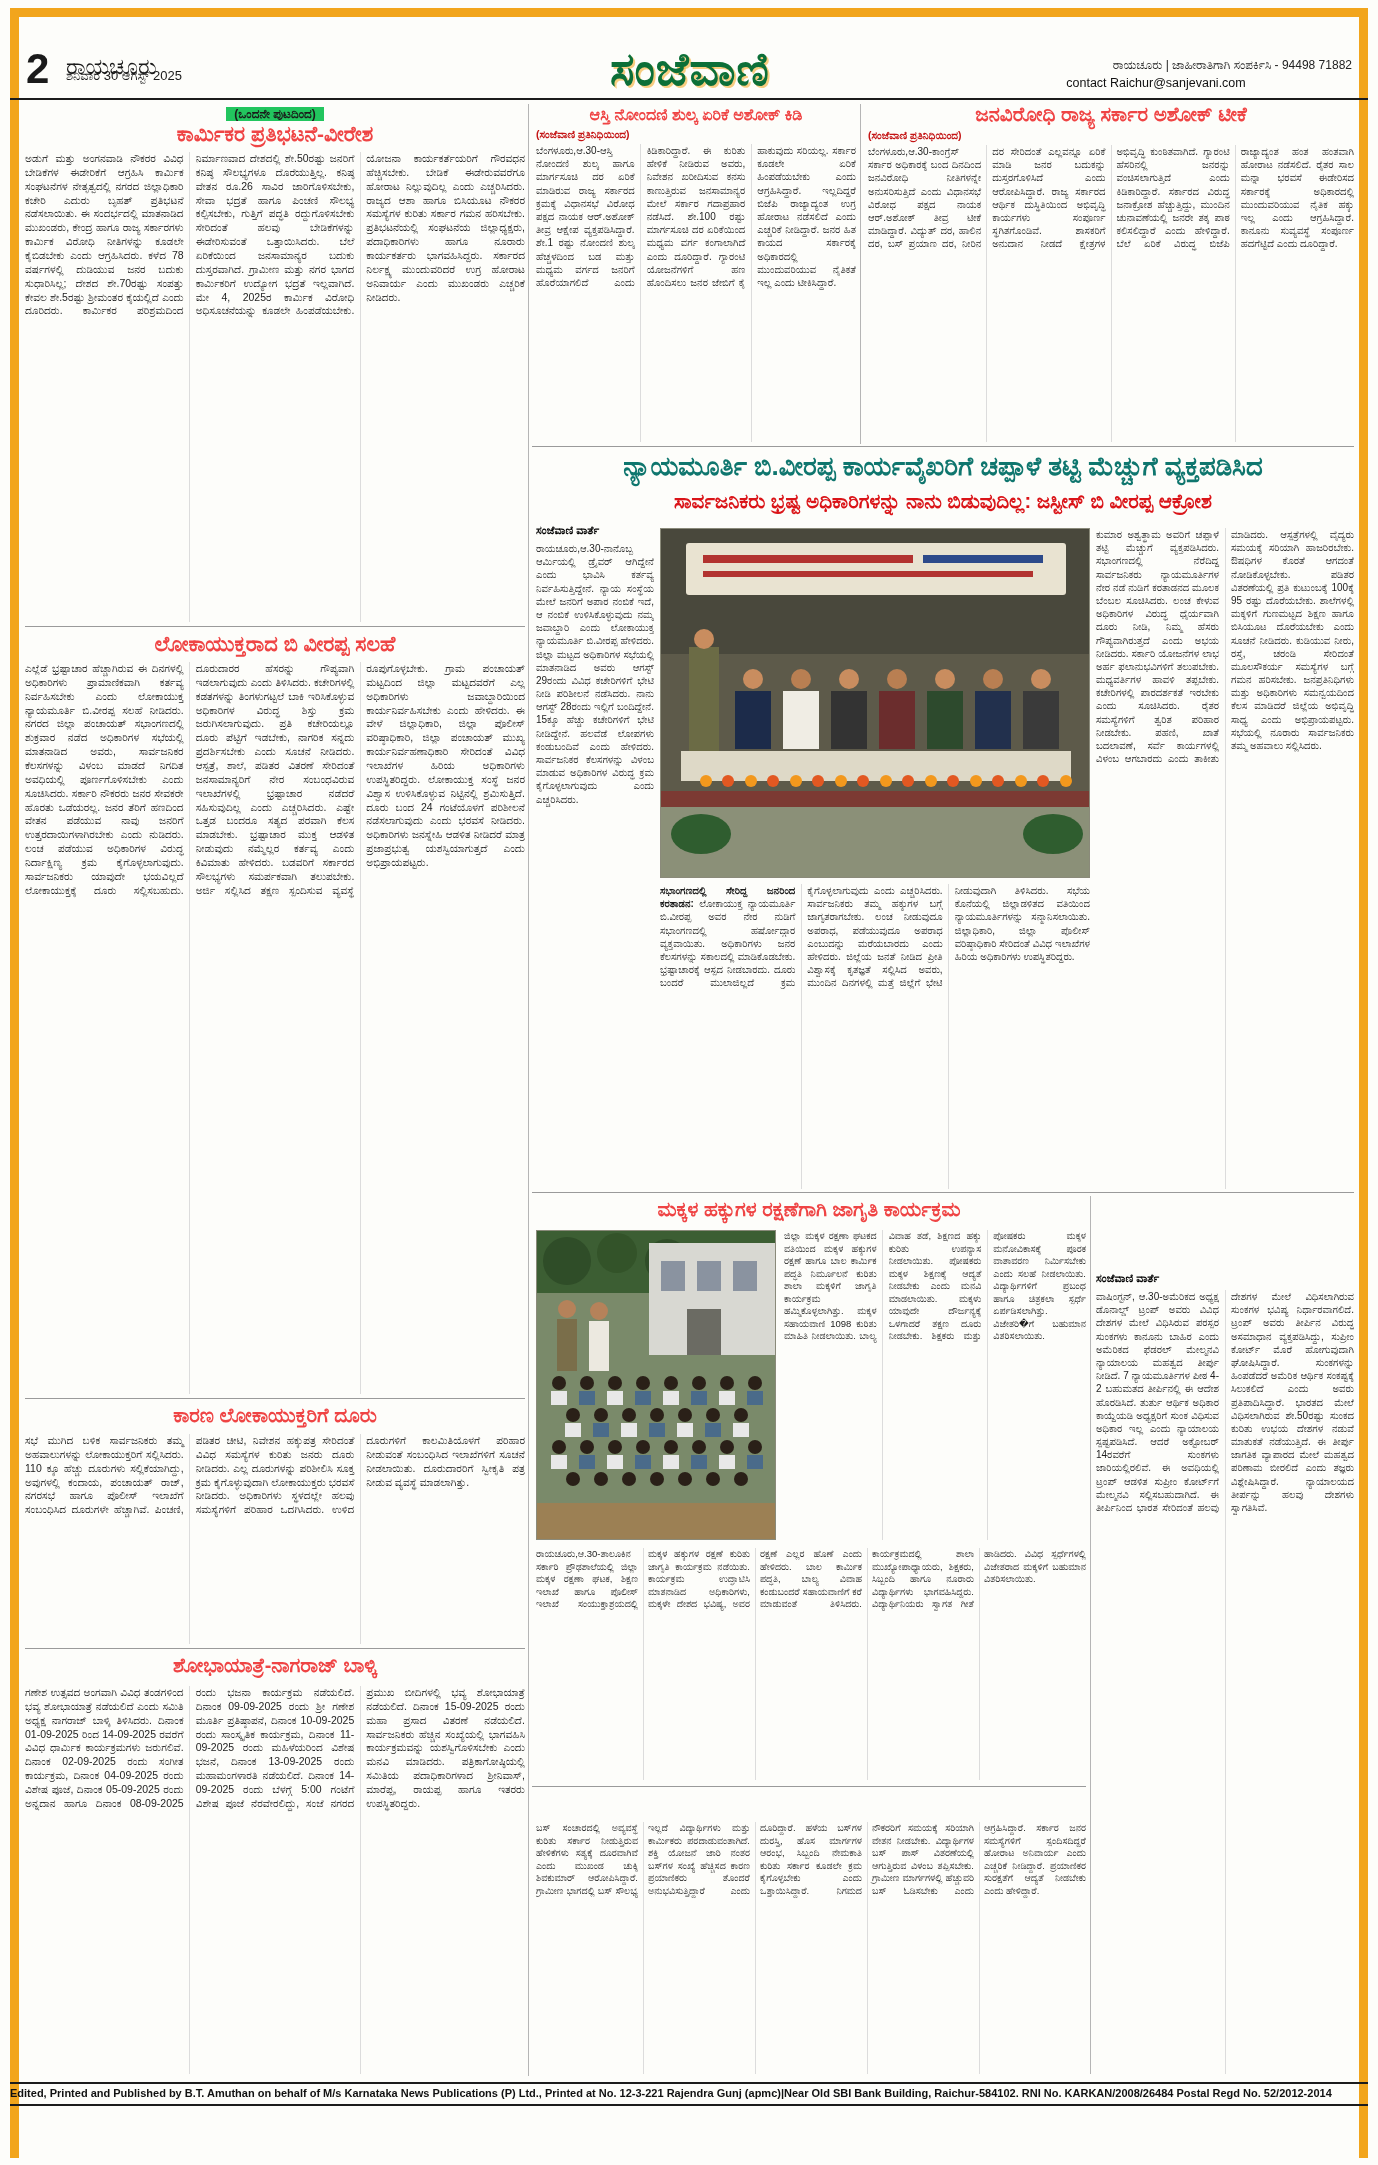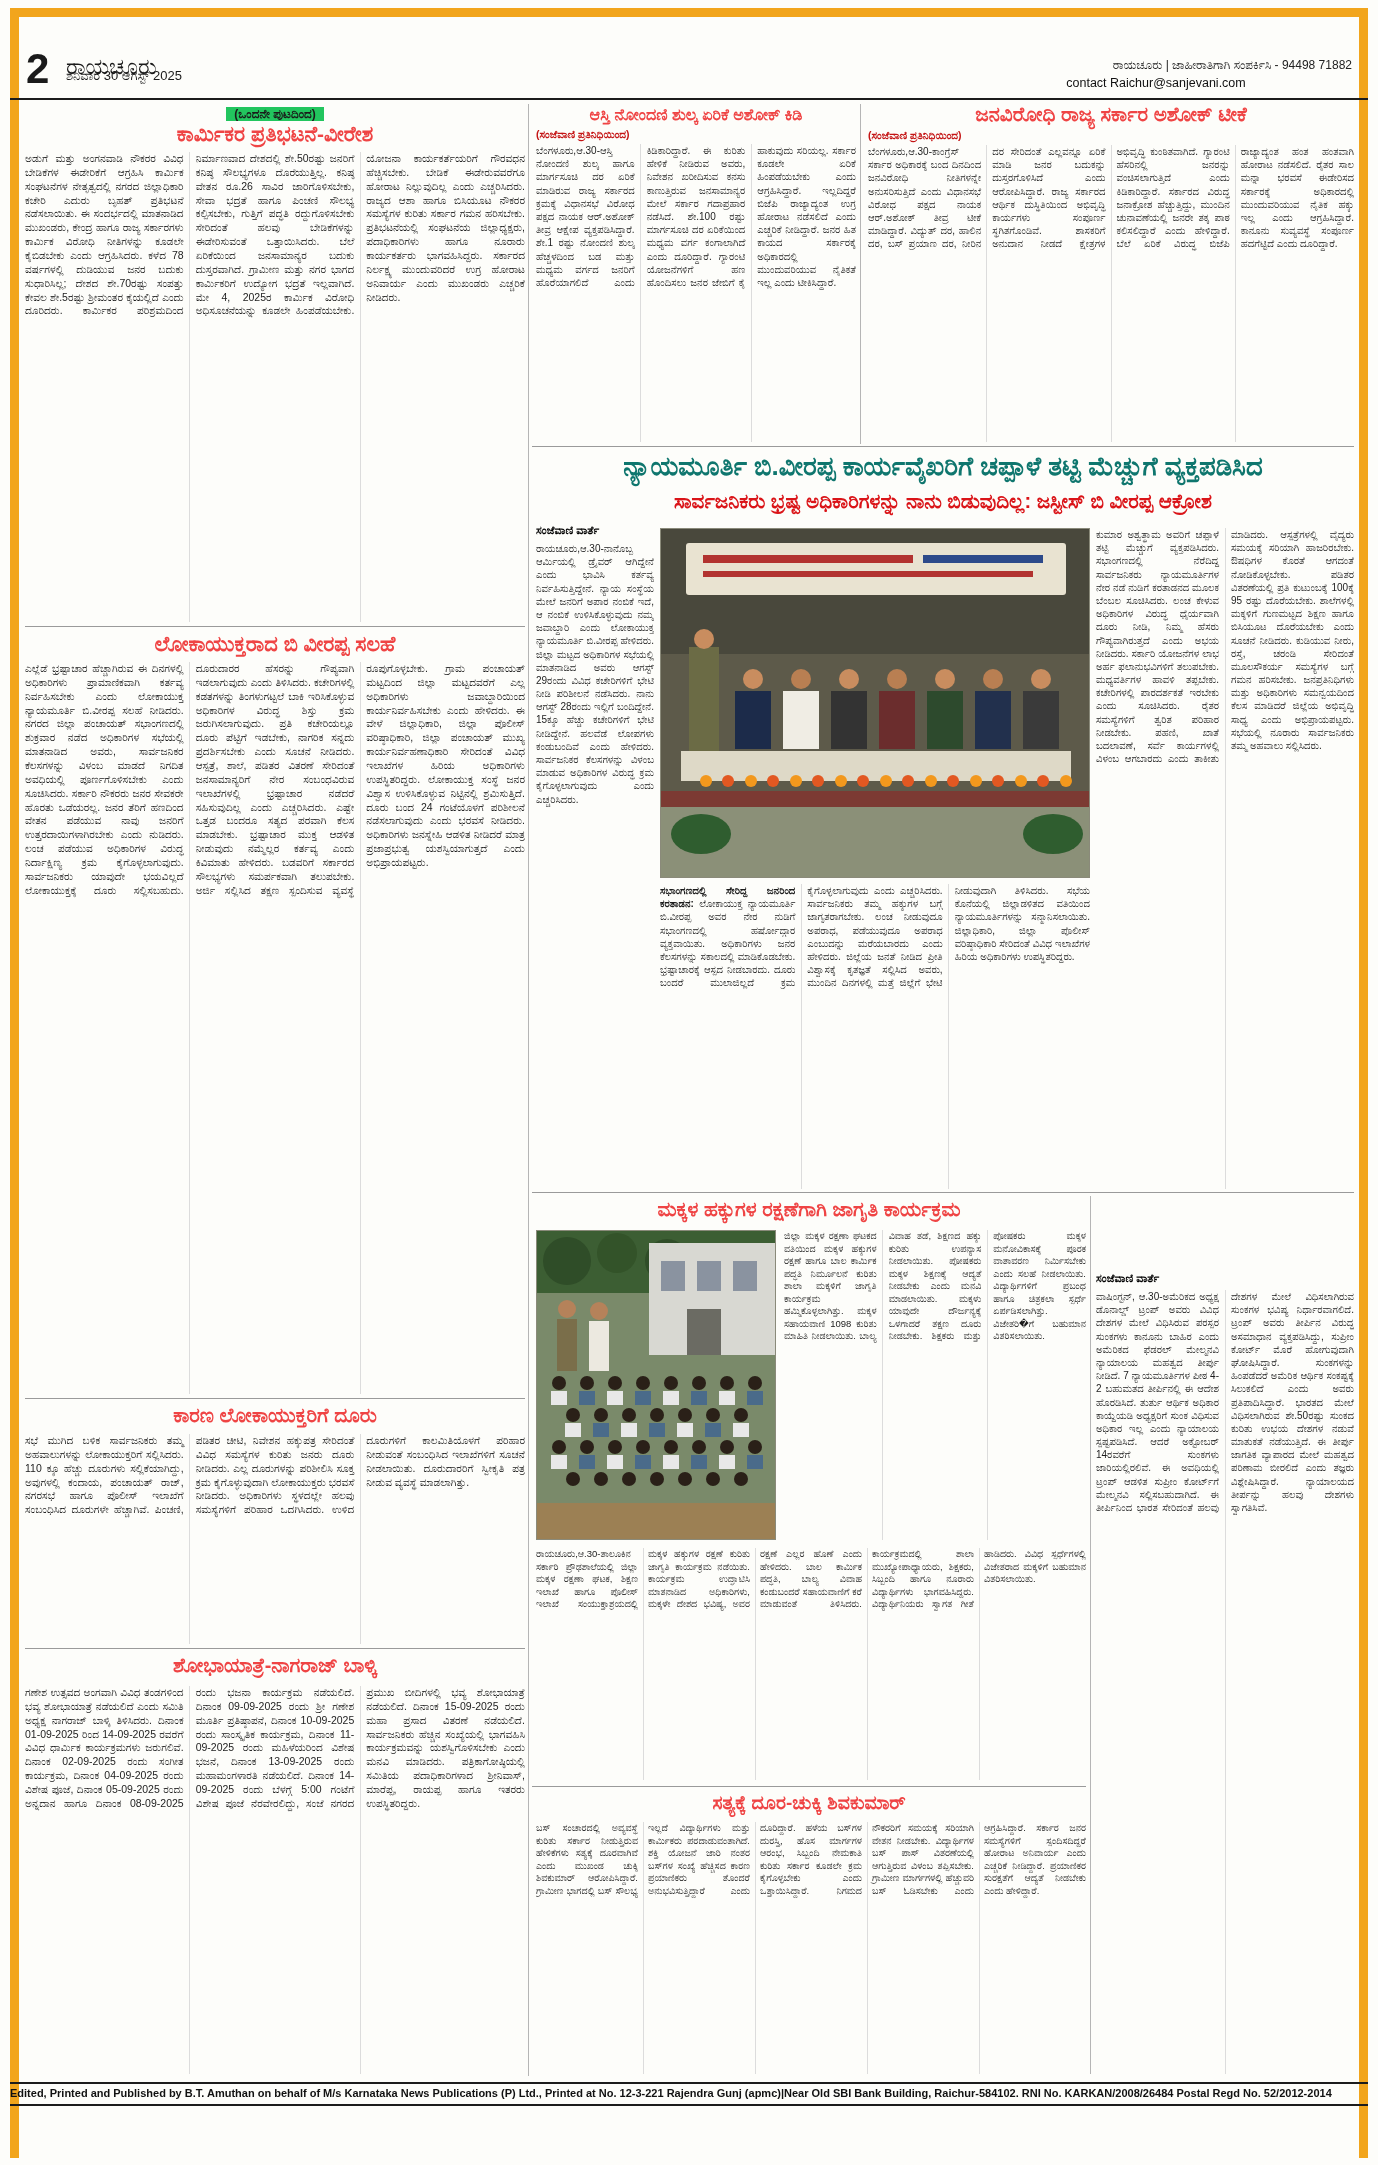--- a/index.html
+++ b/index.html
@@ -35,20 +35,21 @@
 
 <div class="page">
 
   <div class="bar" style="left:10px;top:8px;width:1358px;height:9px"></div>
   <div class="bar" style="left:10px;top:8px;width:9px;height:2150px"></div>
   <div class="bar" style="left:1359px;top:8px;width:9px;height:2150px"></div>
 
   <div class="abs" style="left:26px;top:48px;font-size:42px;font-weight:bold;line-height:1">2</div>
   <div class="abs" style="left:66px;top:54px;font-size:22px;font-weight:normal">ರಾಯಚೂರು</div>
   <div class="abs" style="left:66px;top:68px;font-size:13px">ಶನಿವಾರ 30 ಆಗಸ್ಟ್ 2025</div>
+  <div class="abs masthead" style="left:480px;top:46px;width:420px">ಸಂಜೆವಾಣಿ</div>
   <div class="abs" style="left:960px;top:58px;width:392px;text-align:right;font-size:12px;color:#222">ರಾಯಚೂರು  |  ಜಾಹೀರಾತಿಗಾಗಿ ಸಂಪರ್ಕಿಸಿ - 94498 71882</div>
   <div class="abs" style="left:960px;top:76px;width:392px;text-align:center;font-size:12.5px;color:#111">contact Raichur@sanjevani.com</div>
   <div class="hrule dark" style="left:10px;top:98px;width:1358px"></div>
 
   <div class="abs" style="left:25px;top:104px;width:500px;text-align:center">
     <span class="kicker">(ಒಂದನೇ ಪುಟದಿಂದ)</span>
   </div>
   <div class="abs headline" style="left:25px;top:122px;width:500px;font-size:21px">ಕಾರ್ಮಿಕರ ಪ್ರತಿಭಟನೆ-ವೀರೇಶ</div>
   <div class="abs body-text cols3" style="left:25px;top:152px;width:500px;height:470px">ಅಡುಗೆ ಮತ್ತು ಅಂಗನವಾಡಿ ನೌಕರರ ವಿವಿಧ ಬೇಡಿಕೆಗಳ ಈಡೇರಿಕೆಗೆ ಆಗ್ರಹಿಸಿ ಕಾರ್ಮಿಕ ಸಂಘಟನೆಗಳ ನೇತೃತ್ವದಲ್ಲಿ ನಗರದ ಜಿಲ್ಲಾಧಿಕಾರಿ ಕಚೇರಿ ಎದುರು ಬೃಹತ್ ಪ್ರತಿಭಟನೆ ನಡೆಸಲಾಯಿತು. ಈ ಸಂದರ್ಭದಲ್ಲಿ ಮಾತನಾಡಿದ ಮುಖಂಡರು, ಕೇಂದ್ರ ಹಾಗೂ ರಾಜ್ಯ ಸರ್ಕಾರಗಳು ಕಾರ್ಮಿಕ ವಿರೋಧಿ ನೀತಿಗಳನ್ನು ಕೂಡಲೇ ಕೈಬಿಡಬೇಕು ಎಂದು ಆಗ್ರಹಿಸಿದರು. ಕಳೆದ 78 ವರ್ಷಗಳಲ್ಲಿ ದುಡಿಯುವ ಜನರ ಬದುಕು ಸುಧಾರಿಸಿಲ್ಲ; ದೇಶದ ಶೇ.70ರಷ್ಟು ಸಂಪತ್ತು ಕೇವಲ ಶೇ.5ರಷ್ಟು ಶ್ರೀಮಂತರ ಕೈಯಲ್ಲಿದೆ ಎಂದು ದೂರಿದರು. ಕಾರ್ಮಿಕರ ಪರಿಶ್ರಮದಿಂದ ನಿರ್ಮಾಣವಾದ ದೇಶದಲ್ಲಿ ಶೇ.50ರಷ್ಟು ಜನರಿಗೆ ಕನಿಷ್ಠ ಸೌಲಭ್ಯಗಳೂ ದೊರೆಯುತ್ತಿಲ್ಲ. ಕನಿಷ್ಠ ವೇತನ ರೂ.26 ಸಾವಿರ ಜಾರಿಗೊಳಿಸಬೇಕು, ಸೇವಾ ಭದ್ರತೆ ಹಾಗೂ ಪಿಂಚಣಿ ಸೌಲಭ್ಯ ಕಲ್ಪಿಸಬೇಕು, ಗುತ್ತಿಗೆ ಪದ್ಧತಿ ರದ್ದುಗೊಳಿಸಬೇಕು ಸೇರಿದಂತೆ ಹಲವು ಬೇಡಿಕೆಗಳನ್ನು ಈಡೇರಿಸುವಂತೆ ಒತ್ತಾಯಿಸಿದರು. ಬೆಲೆ ಏರಿಕೆಯಿಂದ ಜನಸಾಮಾನ್ಯರ ಬದುಕು ದುಸ್ತರವಾಗಿದೆ. ಗ್ರಾಮೀಣ ಮತ್ತು ನಗರ ಭಾಗದ ಕಾರ್ಮಿಕರಿಗೆ ಉದ್ಯೋಗ ಭದ್ರತೆ ಇಲ್ಲವಾಗಿದೆ. ಮೇ 4, 2025ರ ಕಾರ್ಮಿಕ ವಿರೋಧಿ ಅಧಿಸೂಚನೆಯನ್ನು ಕೂಡಲೇ ಹಿಂಪಡೆಯಬೇಕು. ಯೋಜನಾ ಕಾರ್ಯಕರ್ತೆಯರಿಗೆ ಗೌರವಧನ ಹೆಚ್ಚಿಸಬೇಕು. ಬೇಡಿಕೆ ಈಡೇರುವವರೆಗೂ ಹೋರಾಟ ನಿಲ್ಲುವುದಿಲ್ಲ ಎಂದು ಎಚ್ಚರಿಸಿದರು. ರಾಜ್ಯದ ಆಶಾ ಹಾಗೂ ಬಿಸಿಯೂಟ ನೌಕರರ ಸಮಸ್ಯೆಗಳ ಕುರಿತು ಸರ್ಕಾರ ಗಮನ ಹರಿಸಬೇಕು. ಪ್ರತಿಭಟನೆಯಲ್ಲಿ ಸಂಘಟನೆಯ ಜಿಲ್ಲಾಧ್ಯಕ್ಷರು, ಪದಾಧಿಕಾರಿಗಳು ಹಾಗೂ ನೂರಾರು ಕಾರ್ಯಕರ್ತರು ಭಾಗವಹಿಸಿದ್ದರು. ಸರ್ಕಾರದ ನಿರ್ಲಕ್ಷ್ಯ ಮುಂದುವರಿದರೆ ಉಗ್ರ ಹೋರಾಟ ಅನಿವಾರ್ಯ ಎಂದು ಮುಖಂಡರು ಎಚ್ಚರಿಕೆ ನೀಡಿದರು.</div>
 
@@ -225,21 +226,20 @@
       </g>
       <rect y="272" width="240" height="38" fill="#9c8054"></rect>
     </svg>
   </div>
 
   <div class="abs body-text xs cols3" style="left:784px;top:1230px;width:302px;height:310px">ಜಿಲ್ಲಾ ಮಕ್ಕಳ ರಕ್ಷಣಾ ಘಟಕದ ವತಿಯಿಂದ ಮಕ್ಕಳ ಹಕ್ಕುಗಳ ರಕ್ಷಣೆ ಹಾಗೂ ಬಾಲ ಕಾರ್ಮಿಕ ಪದ್ಧತಿ ನಿರ್ಮೂಲನೆ ಕುರಿತು ಶಾಲಾ ಮಕ್ಕಳಿಗೆ ಜಾಗೃತಿ ಕಾರ್ಯಕ್ರಮ ಹಮ್ಮಿಕೊಳ್ಳಲಾಗಿತ್ತು. ಮಕ್ಕಳ ಸಹಾಯವಾಣಿ 1098 ಕುರಿತು ಮಾಹಿತಿ ನೀಡಲಾಯಿತು. ಬಾಲ್ಯ ವಿವಾಹ ತಡೆ, ಶಿಕ್ಷಣದ ಹಕ್ಕು ಕುರಿತು ಉಪನ್ಯಾಸ ನೀಡಲಾಯಿತು. ಪೋಷಕರು ಮಕ್ಕಳ ಶಿಕ್ಷಣಕ್ಕೆ ಆದ್ಯತೆ ನೀಡಬೇಕು ಎಂದು ಮನವಿ ಮಾಡಲಾಯಿತು. ಮಕ್ಕಳು ಯಾವುದೇ ದೌರ್ಜನ್ಯಕ್ಕೆ ಒಳಗಾದರೆ ತಕ್ಷಣ ದೂರು ನೀಡಬೇಕು. ಶಿಕ್ಷಕರು ಮತ್ತು ಪೋಷಕರು ಮಕ್ಕಳ ಮನೋವಿಕಾಸಕ್ಕೆ ಪೂರಕ ವಾತಾವರಣ ನಿರ್ಮಿಸಬೇಕು ಎಂದು ಸಲಹೆ ನೀಡಲಾಯಿತು. ವಿದ್ಯಾರ್ಥಿಗಳಿಗೆ ಪ್ರಬಂಧ ಹಾಗೂ ಚಿತ್ರಕಲಾ ಸ್ಪರ್ಧೆ ಏರ್ಪಡಿಸಲಾಗಿತ್ತು. ವಿಜೇತರಿ�ಗೆ ಬಹುಮಾನ ವಿತರಿಸಲಾಯಿತು.</div>
   <div class="abs body-text xs cols5" style="left:536px;top:1548px;width:550px;height:232px">ರಾಯಚೂರು,ಆ.30-ತಾಲೂಕಿನ ಸರ್ಕಾರಿ ಪ್ರೌಢಶಾಲೆಯಲ್ಲಿ ಜಿಲ್ಲಾ ಮಕ್ಕಳ ರಕ್ಷಣಾ ಘಟಕ, ಶಿಕ್ಷಣ ಇಲಾಖೆ ಹಾಗೂ ಪೊಲೀಸ್ ಇಲಾಖೆ ಸಂಯುಕ್ತಾಶ್ರಯದಲ್ಲಿ ಮಕ್ಕಳ ಹಕ್ಕುಗಳ ರಕ್ಷಣೆ ಕುರಿತು ಜಾಗೃತಿ ಕಾರ್ಯಕ್ರಮ ನಡೆಯಿತು. ಕಾರ್ಯಕ್ರಮ ಉದ್ಘಾಟಿಸಿ ಮಾತನಾಡಿದ ಅಧಿಕಾರಿಗಳು, ಮಕ್ಕಳೇ ದೇಶದ ಭವಿಷ್ಯ, ಅವರ ರಕ್ಷಣೆ ಎಲ್ಲರ ಹೊಣೆ ಎಂದು ಹೇಳಿದರು. ಬಾಲ ಕಾರ್ಮಿಕ ಪದ್ಧತಿ, ಬಾಲ್ಯ ವಿವಾಹ ಕಂಡುಬಂದರೆ ಸಹಾಯವಾಣಿಗೆ ಕರೆ ಮಾಡುವಂತೆ ತಿಳಿಸಿದರು. ಕಾರ್ಯಕ್ರಮದಲ್ಲಿ ಶಾಲಾ ಮುಖ್ಯೋಪಾಧ್ಯಾಯರು, ಶಿಕ್ಷಕರು, ಸಿಬ್ಬಂದಿ ಹಾಗೂ ನೂರಾರು ವಿದ್ಯಾರ್ಥಿಗಳು ಭಾಗವಹಿಸಿದ್ದರು. ವಿದ್ಯಾರ್ಥಿನಿಯರು ಸ್ವಾಗತ ಗೀತೆ ಹಾಡಿದರು. ವಿವಿಧ ಸ್ಪರ್ಧೆಗಳಲ್ಲಿ ವಿಜೇತರಾದ ಮಕ್ಕಳಿಗೆ ಬಹುಮಾನ ವಿತರಿಸಲಾಯಿತು.</div>
 
   <div class="hrule" style="left:532px;top:1786px;width:554px"></div>
 
-  <div class="abs headline" style="left:532px;top:1792px;width:554px;font-size:19px">ಸತ್ಯಕ್ಕೆ ದೂರ-ಚುಕ್ಕಿ ಶಿವಕುಮಾರ್</div>
   <div class="abs body-text xs cols5" style="left:536px;top:1822px;width:550px;height:252px">ಬಸ್ ಸಂಚಾರದಲ್ಲಿ ಅವ್ಯವಸ್ಥೆ ಕುರಿತು ಸರ್ಕಾರ ನೀಡುತ್ತಿರುವ ಹೇಳಿಕೆಗಳು ಸತ್ಯಕ್ಕೆ ದೂರವಾಗಿವೆ ಎಂದು ಮುಖಂಡ ಚುಕ್ಕಿ ಶಿವಕುಮಾರ್ ಆರೋಪಿಸಿದ್ದಾರೆ. ಗ್ರಾಮೀಣ ಭಾಗದಲ್ಲಿ ಬಸ್ ಸೌಲಭ್ಯ ಇಲ್ಲದೆ ವಿದ್ಯಾರ್ಥಿಗಳು ಮತ್ತು ಕಾರ್ಮಿಕರು ಪರದಾಡುವಂತಾಗಿದೆ. ಶಕ್ತಿ ಯೋಜನೆ ಜಾರಿ ನಂತರ ಬಸ್‌ಗಳ ಸಂಖ್ಯೆ ಹೆಚ್ಚಿಸದ ಕಾರಣ ಪ್ರಯಾಣಿಕರು ತೊಂದರೆ ಅನುಭವಿಸುತ್ತಿದ್ದಾರೆ ಎಂದು ದೂರಿದ್ದಾರೆ. ಹಳೆಯ ಬಸ್‌ಗಳ ದುರಸ್ತಿ, ಹೊಸ ಮಾರ್ಗಗಳ ಆರಂಭ, ಸಿಬ್ಬಂದಿ ನೇಮಕಾತಿ ಕುರಿತು ಸರ್ಕಾರ ಕೂಡಲೇ ಕ್ರಮ ಕೈಗೊಳ್ಳಬೇಕು ಎಂದು ಒತ್ತಾಯಿಸಿದ್ದಾರೆ. ನಿಗಮದ ನೌಕರರಿಗೆ ಸಮಯಕ್ಕೆ ಸರಿಯಾಗಿ ವೇತನ ನೀಡಬೇಕು. ವಿದ್ಯಾರ್ಥಿಗಳ ಬಸ್ ಪಾಸ್ ವಿತರಣೆಯಲ್ಲಿ ಆಗುತ್ತಿರುವ ವಿಳಂಬ ತಪ್ಪಿಸಬೇಕು. ಗ್ರಾಮೀಣ ಮಾರ್ಗಗಳಲ್ಲಿ ಹೆಚ್ಚುವರಿ ಬಸ್ ಓಡಿಸಬೇಕು ಎಂದು ಆಗ್ರಹಿಸಿದ್ದಾರೆ. ಸರ್ಕಾರ ಜನರ ಸಮಸ್ಯೆಗಳಿಗೆ ಸ್ಪಂದಿಸದಿದ್ದರೆ ಹೋರಾಟ ಅನಿವಾರ್ಯ ಎಂದು ಎಚ್ಚರಿಕೆ ನೀಡಿದ್ದಾರೆ. ಪ್ರಯಾಣಿಕರ ಸುರಕ್ಷತೆಗೆ ಆದ್ಯತೆ ನೀಡಬೇಕು ಎಂದು ಹೇಳಿದ್ದಾರೆ.</div>
 
   <div class="vrule" style="left:1090px;top:1196px;height:878px"></div>
   <div class="abs byline-bold" style="left:1096px;top:1272px;width:258px">ಸಂಜೆವಾಣಿ ವಾರ್ತೆ</div>
   <div class="abs body-text sm cols2" style="left:1096px;top:1290px;width:258px;height:784px">ವಾಷಿಂಗ್ಟನ್, ಆ.30-ಅಮೆರಿಕದ ಅಧ್ಯಕ್ಷ ಡೊನಾಲ್ಡ್ ಟ್ರಂಪ್ ಅವರು ವಿವಿಧ ದೇಶಗಳ ಮೇಲೆ ವಿಧಿಸಿರುವ ಪರಸ್ಪರ ಸುಂಕಗಳು ಕಾನೂನು ಬಾಹಿರ ಎಂದು ಅಮೆರಿಕದ ಫೆಡರಲ್ ಮೇಲ್ಮನವಿ ನ್ಯಾಯಾಲಯ ಮಹತ್ವದ ತೀರ್ಪು ನೀಡಿದೆ. 7 ನ್ಯಾಯಮೂರ್ತಿಗಳ ಪೀಠ 4-2 ಬಹುಮತದ ತೀರ್ಪಿನಲ್ಲಿ ಈ ಆದೇಶ ಹೊರಡಿಸಿದೆ. ತುರ್ತು ಆರ್ಥಿಕ ಅಧಿಕಾರ ಕಾಯ್ದೆಯಡಿ ಅಧ್ಯಕ್ಷರಿಗೆ ಸುಂಕ ವಿಧಿಸುವ ಅಧಿಕಾರ ಇಲ್ಲ ಎಂದು ನ್ಯಾಯಾಲಯ ಸ್ಪಷ್ಟಪಡಿಸಿದೆ. ಆದರೆ ಅಕ್ಟೋಬರ್ 14ರವರೆಗೆ ಸುಂಕಗಳು ಜಾರಿಯಲ್ಲಿರಲಿವೆ. ಈ ಅವಧಿಯಲ್ಲಿ ಟ್ರಂಪ್ ಆಡಳಿತ ಸುಪ್ರೀಂ ಕೋರ್ಟ್‌ಗೆ ಮೇಲ್ಮನವಿ ಸಲ್ಲಿಸಬಹುದಾಗಿದೆ. ಈ ತೀರ್ಪಿನಿಂದ ಭಾರತ ಸೇರಿದಂತೆ ಹಲವು ದೇಶಗಳ ಮೇಲೆ ವಿಧಿಸಲಾಗಿರುವ ಸುಂಕಗಳ ಭವಿಷ್ಯ ನಿರ್ಧಾರವಾಗಲಿದೆ. ಟ್ರಂಪ್ ಅವರು ತೀರ್ಪಿನ ವಿರುದ್ಧ ಅಸಮಾಧಾನ ವ್ಯಕ್ತಪಡಿಸಿದ್ದು, ಸುಪ್ರೀಂ ಕೋರ್ಟ್ ಮೊರೆ ಹೋಗುವುದಾಗಿ ಘೋಷಿಸಿದ್ದಾರೆ. ಸುಂಕಗಳನ್ನು ಹಿಂಪಡೆದರೆ ಅಮೆರಿಕ ಆರ್ಥಿಕ ಸಂಕಷ್ಟಕ್ಕೆ ಸಿಲುಕಲಿದೆ ಎಂದು ಅವರು ಪ್ರತಿಪಾದಿಸಿದ್ದಾರೆ. ಭಾರತದ ಮೇಲೆ ವಿಧಿಸಲಾಗಿರುವ ಶೇ.50ರಷ್ಟು ಸುಂಕದ ಕುರಿತು ಉಭಯ ದೇಶಗಳ ನಡುವೆ ಮಾತುಕತೆ ನಡೆಯುತ್ತಿದೆ. ಈ ತೀರ್ಪು ಜಾಗತಿಕ ವ್ಯಾಪಾರದ ಮೇಲೆ ಮಹತ್ವದ ಪರಿಣಾಮ ಬೀರಲಿದೆ ಎಂದು ತಜ್ಞರು ವಿಶ್ಲೇಷಿಸಿದ್ದಾರೆ. ನ್ಯಾಯಾಲಯದ ತೀರ್ಪನ್ನು ಹಲವು ದೇಶಗಳು ಸ್ವಾಗತಿಸಿವೆ.</div>
 
   <div class="hrule dark" style="left:10px;top:2082px;width:1358px"></div>
   <div class="abs footer-text" style="left:10px;top:2087px;width:1358px">Edited, Printed and Published by B.T. Amuthan on behalf of M/s Karnataka News Publications (P) Ltd., Printed at No. 12-3-221 Rajendra Gunj (apmc)|Near Old SBI Bank Building, Raichur-584102. RNI No. KARKAN/2008/26484 Postal Regd No. 52/2012-2014</div>
   <div class="hrule dark" style="left:10px;top:2104px;width:1358px"></div>
 

